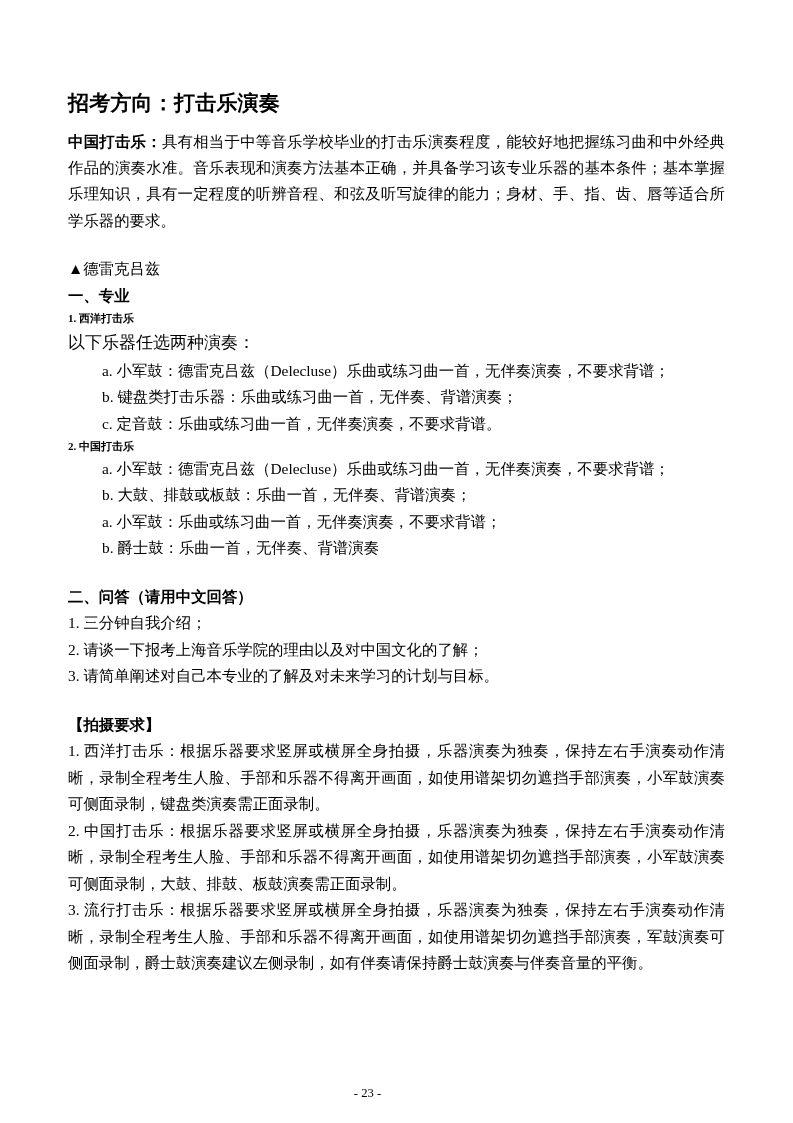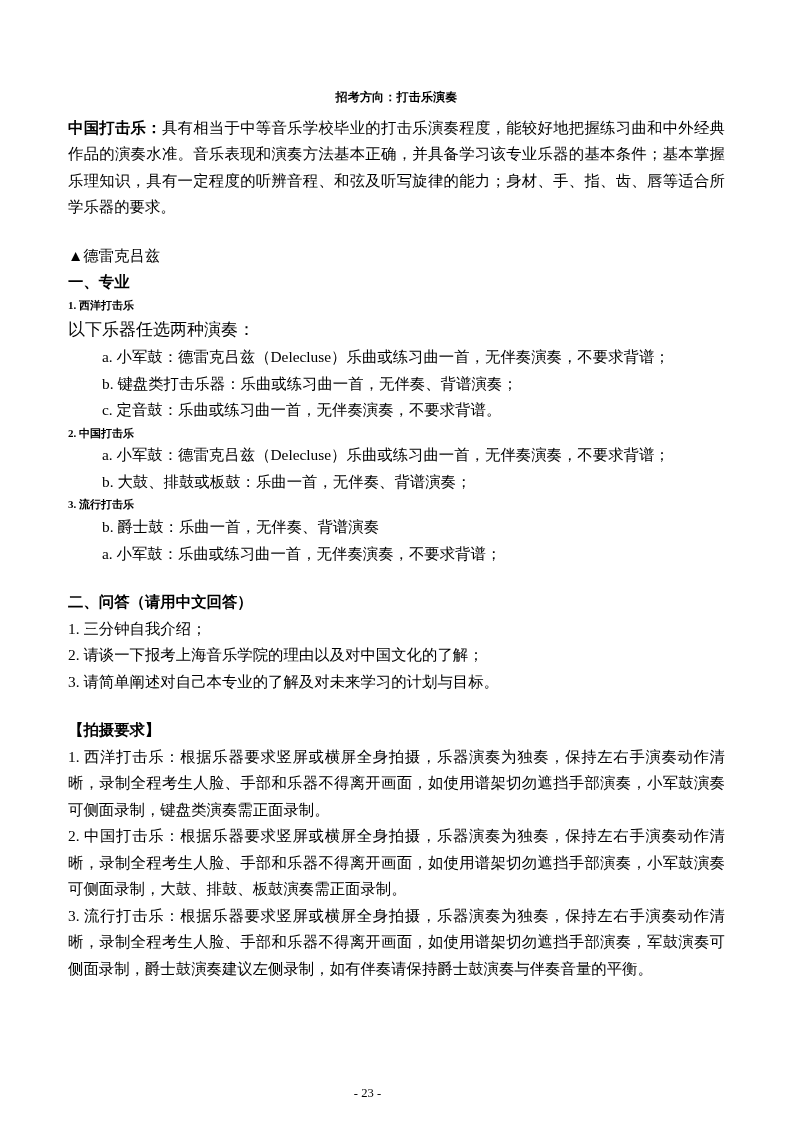--- a/index.html
+++ b/index.html
@@ -17,26 +17,25 @@
   }
   .page {
     position: absolute;
     left: 0; top: 0;
     width: 793px;
     height: 1123px;
     box-sizing: border-box;
     padding: 88px 68px 40px 68px;
   }
   .doc-title {
-    font-size: 12px;
+    font-size: 21px;
     font-weight: bold;
     letter-spacing: 0.2px;
     margin: 0 0 9px 0;
     line-height: 1.5;
-    text-align: center;
   }
   p, .line {
     margin: 0;
     font-size: 17px;
     line-height: 1.72;
     text-align: justify;
     text-justify: inter-ideograph;
   }
   .para {
     margin: 0 0 0 0;
@@ -107,23 +106,22 @@
   <div class="sub-head">1. 西洋打击乐</div>
   <div class="line">以下乐器任选两种演奏：</div>
   <div class="indent-item">a. 小军鼓：德雷克吕兹（Delecluse）乐曲或练习曲一首，无伴奏演奏，不要求背谱；</div>
   <div class="indent-item">b. 键盘类打击乐器：乐曲或练习曲一首，无伴奏、背谱演奏；</div>
   <div class="indent-item">c. 定音鼓：乐曲或练习曲一首，无伴奏演奏，不要求背谱。</div>
 
   <div class="sub-head">2. 中国打击乐</div>
   <div class="indent-item">a. 小军鼓：德雷克吕兹（Delecluse）乐曲或练习曲一首，无伴奏演奏，不要求背谱；</div>
   <div class="indent-item">b. 大鼓、排鼓或板鼓：乐曲一首，无伴奏、背谱演奏；</div>
 
-  <div class="sub-head">3. 流行打击乐</div>
+  <div class="indent-item">a. 小军鼓：乐曲或练习曲一首，无伴奏演奏，不要求背谱；</div>
   <div class="indent-item">b. 爵士鼓：乐曲一首，无伴奏、背谱演奏</div>
-  <div class="indent-item">a. 小军鼓：乐曲或练习曲一首，无伴奏演奏，不要求背谱；</div>
 
   <div class="spacer-lg"></div>
 
   <div class="section-head">二、问答（请用中文回答）</div>
   <div class="numbered">1. 三分钟自我介绍；</div>
   <div class="numbered">2. 请谈一下报考上海音乐学院的理由以及对中国文化的了解；</div>
   <div class="numbered">3. 请简单阐述对自己本专业的了解及对未来学习的计划与目标。</div>
 
   <div class="spacer-lg"></div>
 

